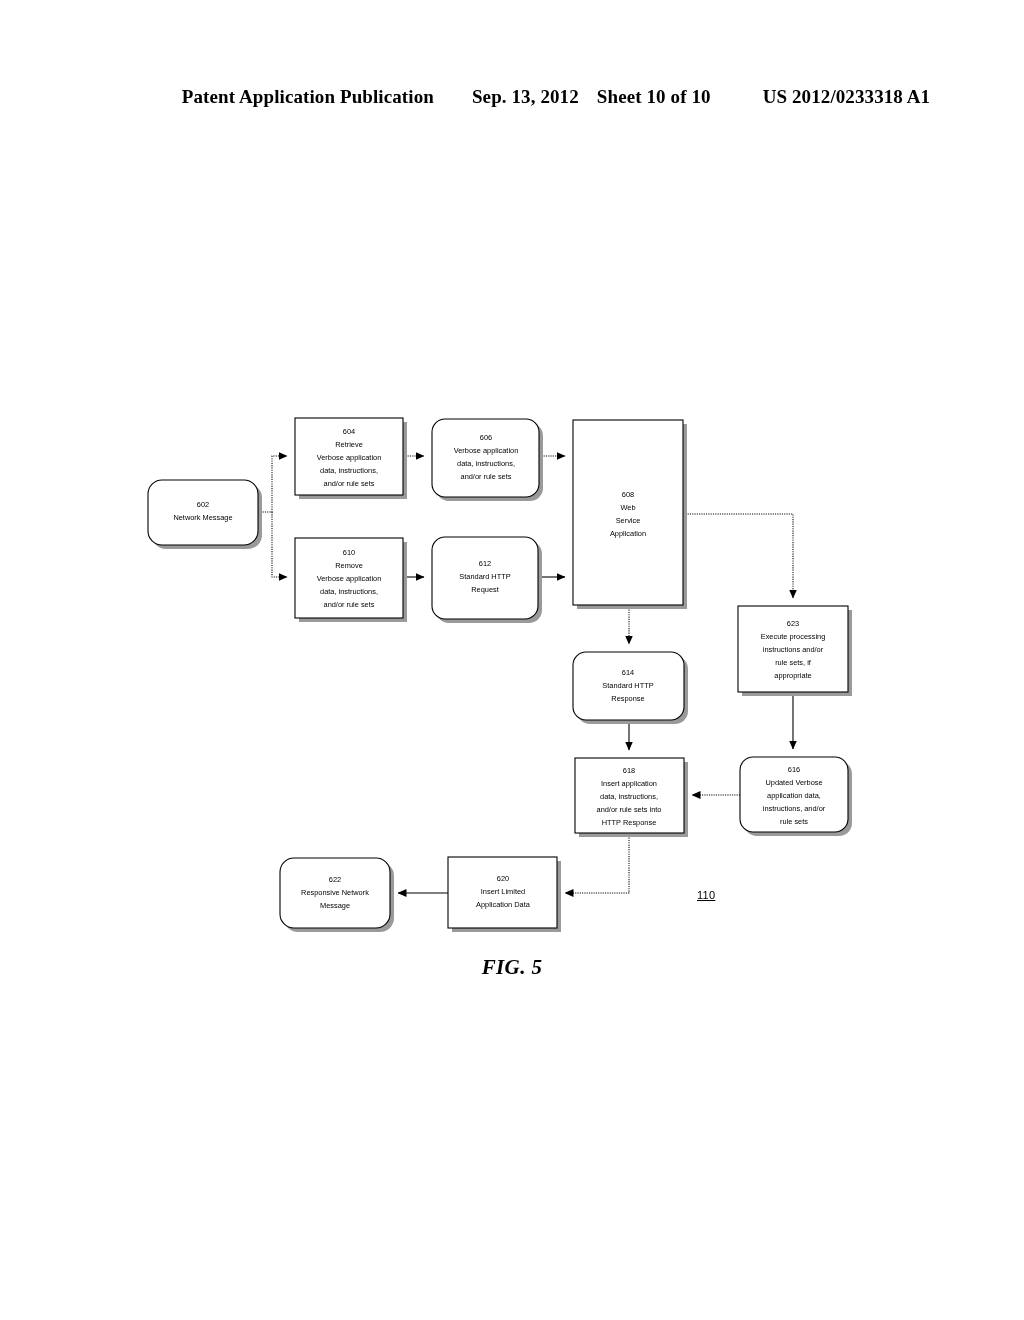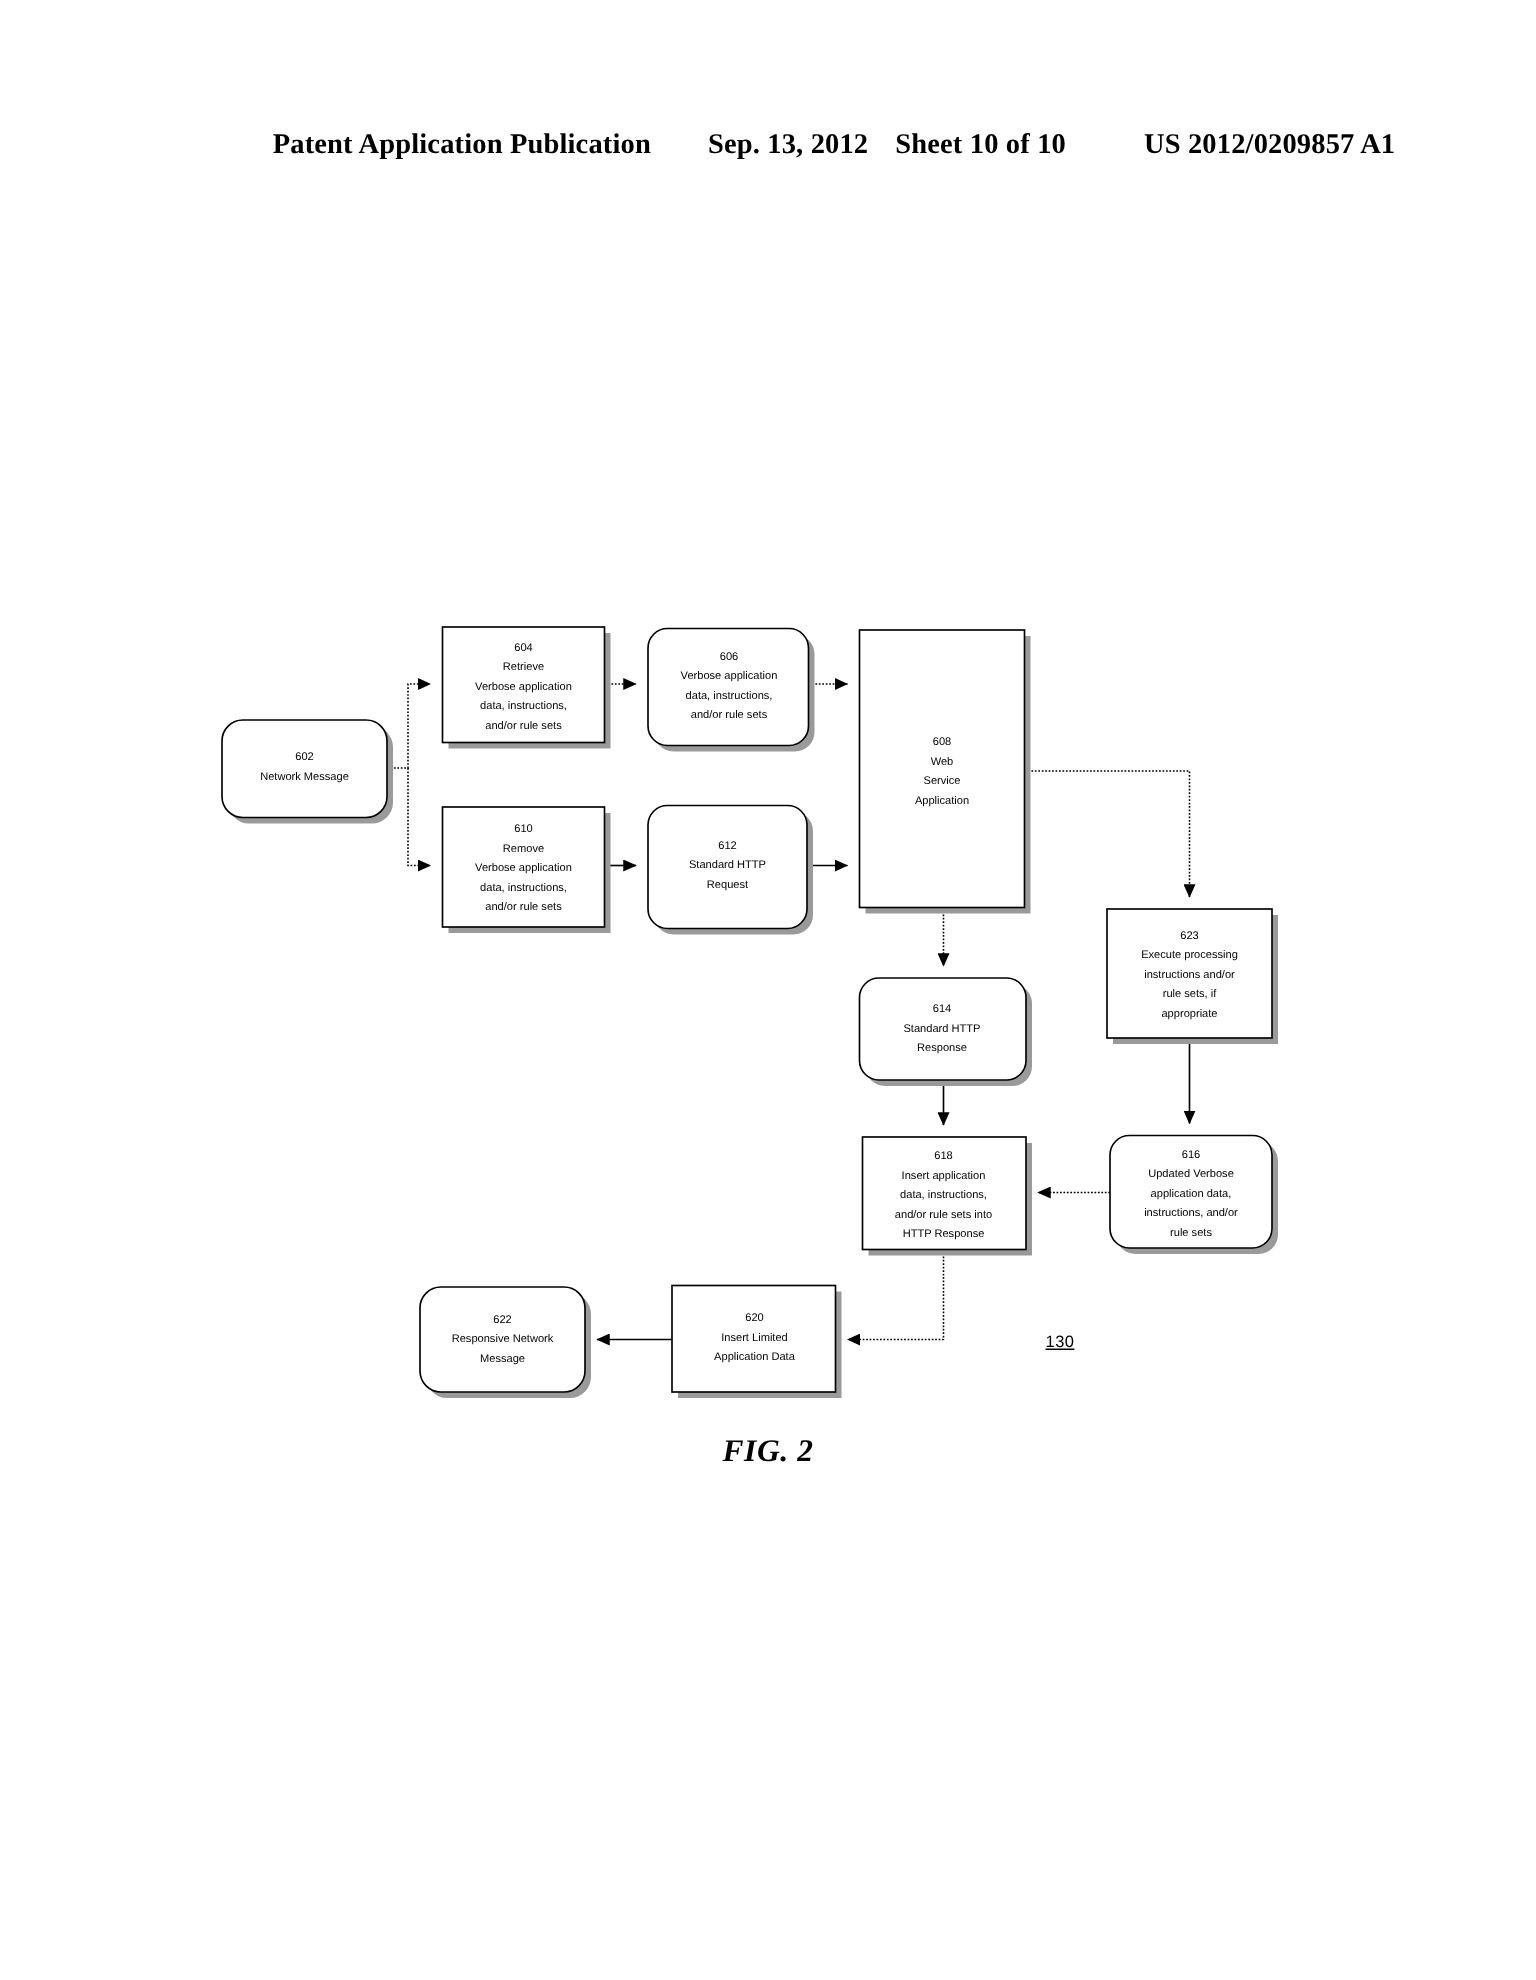--- a/index.html
+++ b/index.html
@@ -105,21 +105,21 @@
     letter-spacing: 0.3px;
   }
 </style>
 </head>
 <body>
 
 <div id="patent-header">
   <span class="hdr-pub">Patent Application Publication</span>
   <span class="hdr-date">Sep. 13, 2012</span>
   <span class="hdr-sheet">Sheet 10 of 10</span>
-  <span class="hdr-num">US 2012/0209857 A1</span>
+  <span class="hdr-num">US 2012/0233318 A1</span>
 </div>
 
 <div id="figure-area">
 
   <svg id="flow-svg" width="1024" height="1320" viewBox="0 0 1024 1320">
 
     <defs>
       <marker id="ah-solid" markerWidth="9" markerHeight="8" refX="8.5" refY="4" orient="auto" markerUnits="userSpaceOnUse">
         <path class="arrowhead" d="M0,0 L9,4 L0,8 Z"></path>
       </marker>
@@ -282,17 +282,17 @@
       <rect class="node-box" x="738" y="606" width="110" height="86"></rect>
       <text class="node-text" x="793" y="624">623</text>
       <text class="node-text" x="793" y="637">Execute processing</text>
       <text class="node-text" x="793" y="650">instructions and/or</text>
       <text class="node-text" x="793" y="663">rule sets, if</text>
       <text class="node-text" x="793" y="676">appropriate</text>
     </g>
 
   </svg>
 
-  <div id="ref-110">130</div>
+  <div id="ref-110">110</div>
 
 </div>
 
-<div id="fig-caption">FIG. 2</div>
+<div id="fig-caption">FIG. 5</div>
 
 </body></html>

